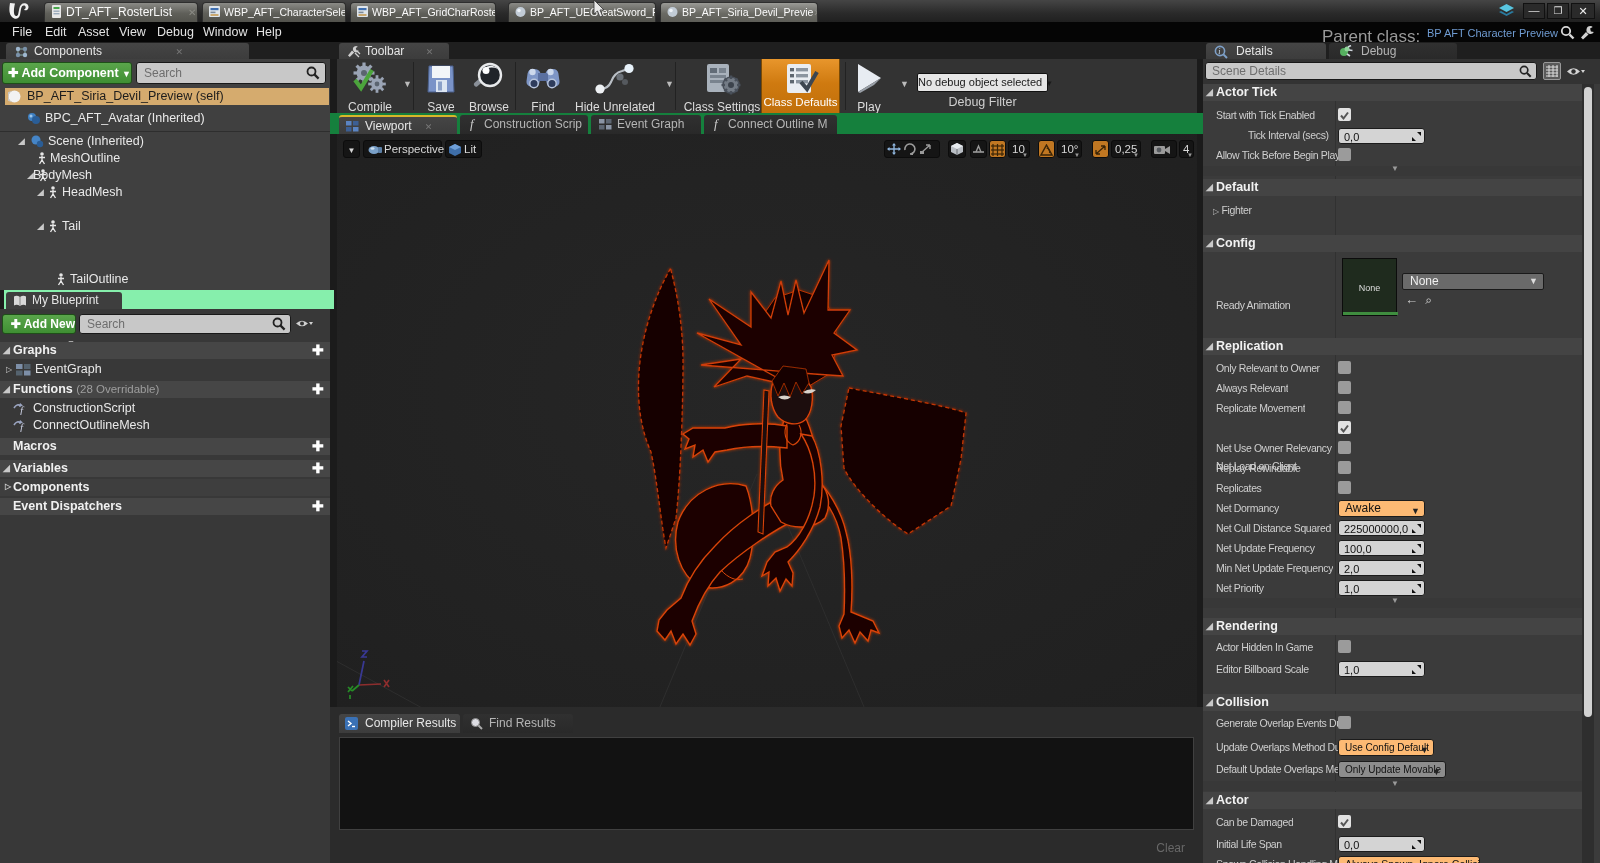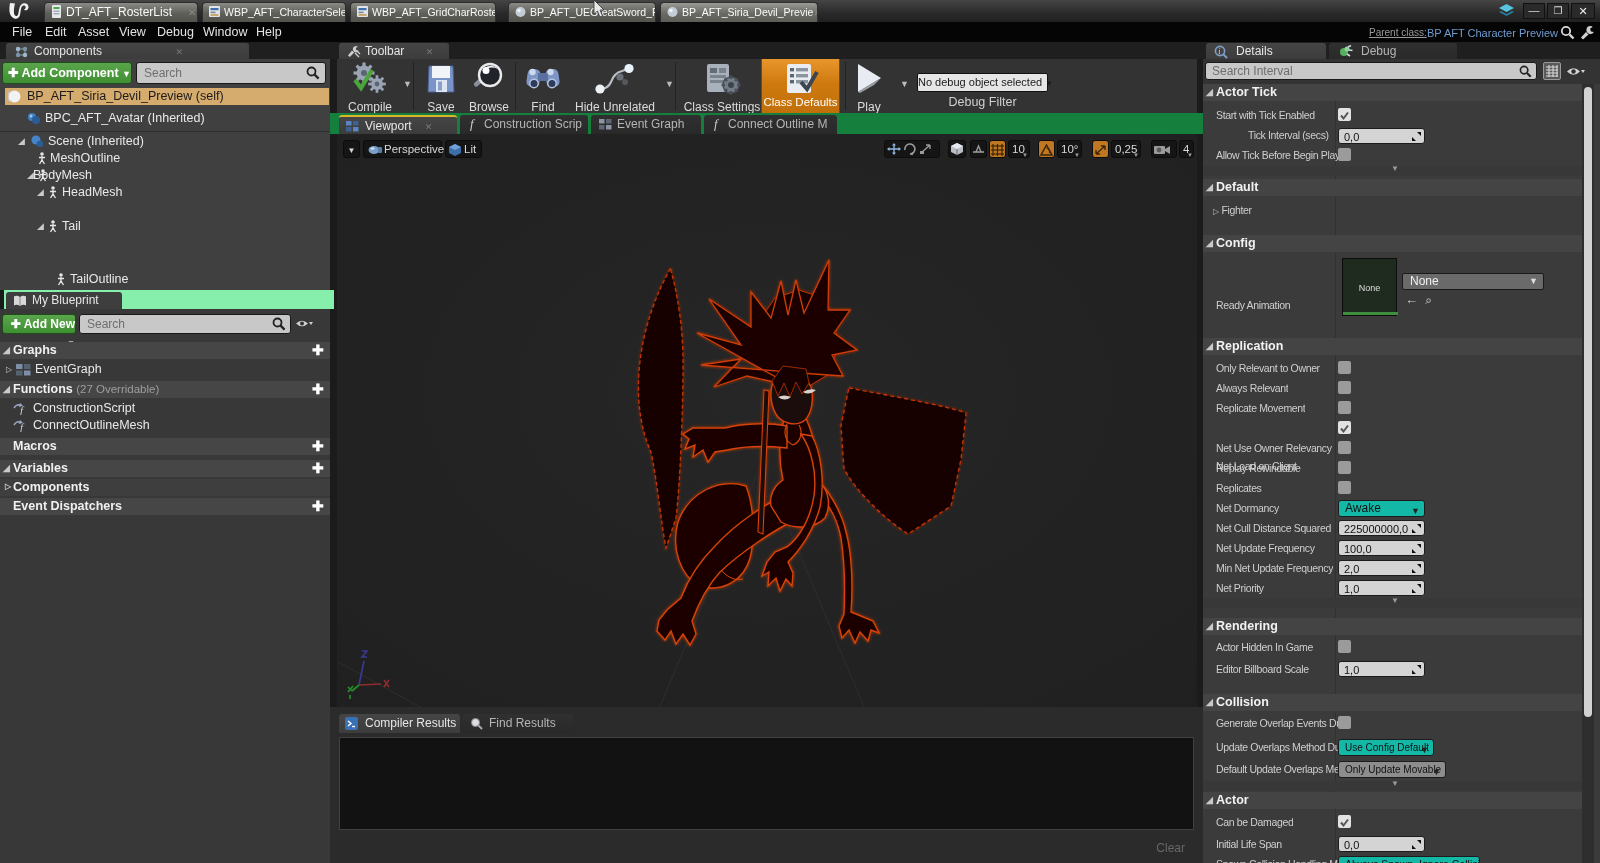--- a/index.html
+++ b/index.html
@@ -51,21 +51,21 @@
 .vbtn.orange { background:#c07722; }
 
 #rightpanel { left:1203px; top:59px; width:397px; height:804px; background:#3b3b3b; }
 .dhdr { position:absolute; left:0; width:379px; height:17px; background:#444444;
   color:#f2f2f2; font-weight:bold; font-size:12.5px; line-height:17px; }
 .dlbl { position:absolute; left:13px; color:#cfcfcf; font-size:10.5px; letter-spacing:-0.35px; white-space:nowrap; max-width:122px; overflow:hidden;}
 .chk { position:absolute; left:135px; width:13px; height:13px; background:#9b9b9b; border-radius:2px;}
 .chk.on { background:#e2e2e2; }
 .valbox { position:absolute; left:135px; width:87px; height:16px; background:#d4d4d4;
   border-radius:3px; color:#111; font-size:11px; line-height:16px; padding-left:5px; border:1px solid #1c1c1c;}
-.ddown { position:absolute; left:135px; height:17px; background:#14b8a6; border:1px solid #1c1c1c;
+.ddown { position:absolute; left:135px; height:17px; background:#fdba74; border:1px solid #1c1c1c;
   border-radius:3px; color:#111; font-size:12px; line-height:15px; padding-left:6px; white-space:nowrap; overflow:hidden; }
 .secdiv { position:absolute; left:0; width:379px; height:10px; background:#383838; }
 .secdiv:after { content:"▼"; position:absolute; left:188px; top:-2px; color:#9a9a9a; font-size:8px;}
 </style>
 </head>
 <body>
 
 <div class="abs" id="titlebar">
   <svg style="position:absolute;left:7px;top:1px" width="26" height="20" viewBox="0 0 26 20">
     <path d="M3,2 C2,8 2,13 5,16 C8,19 12,18 13,14 L14,8 C14.6,5 16,4 17.6,4.6 C19,5.2 19,7.5 18,8 L17,8.4 C18,9.8 20,9.6 21,8 C22.4,5.8 21,2.6 18,2.3 C15,2 13,4 12.3,7.5 L11.2,13 C10.8,15 9,15.6 8,14.6 C6.6,13.3 6.6,8 8,2.6 Z" fill="#f0f0f0"></path>
@@ -111,21 +111,21 @@
 </div>
 
 <div class="abs" id="menubar">
   <span class="m" style="left:12px">File</span>
   <span class="m" style="left:45px">Edit</span>
   <span class="m" style="left:78px">Asset</span>
   <span class="m" style="left:119px">View</span>
   <span class="m" style="left:157px">Debug</span>
   <span class="m" style="left:203px">Window</span>
   <span class="m" style="left:256px">Help</span>
-  <span style="position:absolute; left:1369px; top:5px; color:#9a9a9a; font-size:10px;text-decoration:underline;">Parent class:</span>
+  <span style="position:absolute; left:1322px; top:5px; color:#9a9a9a; font-size:17px;">Parent class:</span>
   <span style="position:absolute; left:1427px; top:5px; color:#6f9bd1; font-size:11px;">BP AFT Character Preview</span>
   <svg style="position:absolute;left:1560px;top:3px" width="15" height="15" viewBox="0 0 15 15">
       <circle cx="6" cy="6" r="4.2" fill="none" stroke="#d8d8d8" stroke-width="1.8"></circle>
       <line x1="9.5" y1="9.5" x2="13.5" y2="13.5" stroke="#d8d8d8" stroke-width="2.4"></line>
     </svg>
   <svg style="position:absolute;left:1580px;top:3px" width="15" height="15" viewBox="0 0 15 15">
       <path d="M10.5,1 a4,4 0 1 0 3.4,6 l-3,-0.6 -0.8,-2.8 2.6,-1.6 a4,4 0 0 0 -2.2,-1 z M6,7 L1,12.5 L3,14.5 L8.5,9.5 Z" fill="#d0d0d0"></path>
     </svg>
 </div>
 
@@ -227,21 +227,21 @@
   <div class="plus" style="left:312px; top:33px;">✚</div>
   <div class="trow" style="top:52px; font-size:12.5px;"><span class="arrow" style="position:absolute;left:6px;font-size:8px;">▷</span>
     <svg style="position:absolute;left:16px;top:3px" width="15" height="12" viewBox="0 0 15 12">
         <rect x="0" y="0" width="6.5" height="5" fill="#7d8fa8"></rect>
         <rect x="8" y="0" width="6.5" height="5" fill="#55636f"></rect>
         <rect x="0" y="6.5" width="6.5" height="5" fill="#55636f"></rect>
         <rect x="8" y="6.5" width="6.5" height="5" fill="#7d8fa8"></rect>
       </svg>
     <span style="margin-left:35px;">EventGraph</span>
   </div>
-  <div class="cathdr" style="left:0; top:72px; width:330px; height:17px; padding-left:13px;"><span class="arrow" style="position:absolute;left:3px;">◢</span>Functions <span style="font-weight:normal; color:#9e9e9e; font-size:11.5px;">(27 Overridable)</span></div>
+  <div class="cathdr" style="left:0; top:72px; width:330px; height:17px; padding-left:13px;"><span class="arrow" style="position:absolute;left:3px;">◢</span>Functions <span style="font-weight:normal; color:#9e9e9e; font-size:11.5px;">(28 Overridable)</span></div>
   <div class="plus" style="left:312px; top:72px;">✚</div>
   <div class="trow" style="top:91px;">
     <svg style="position:absolute;left:13px;top:2px" width="16" height="13" viewBox="0 0 16 13">
         <path d="M1,6 Q4,1 8,4" stroke="#9aa4c0" stroke-width="1.6" fill="none"></path>
         <path d="M7,1 l3,2.5 l-4,1.5 z" fill="#9aa4c0"></path>
         <text x="7" y="12" font-size="11" font-style="italic" fill="#c8cde0" font-family="Liberation Serif">f</text>
       </svg>
     <span style="margin-left:33px;">ConstructionScript</span>
   </div>
   <div class="trow" style="top:108px;">
@@ -585,21 +585,21 @@
   <div class="ptab inactive" style="left:126px; width:128px; padding-left:32px;">
     <svg style="position:absolute;left:10px;top:2px" width="14" height="13" viewBox="0 0 14 13">
         <circle cx="5" cy="7" r="4" fill="#56b060"></circle>
         <circle cx="8" cy="4" r="2.5" fill="#8fd39a"></circle>
         <path d="M9,2 l3,-1.5 M10,5 l3.5,0.5 M8,9 l3,2" stroke="#cfd6dd" stroke-width="1.6"></path>
       </svg>
     Debug</div>
 </div>
 <div class="abs" id="rightpanel">
   <div class="abs" style="left:0; top:0; width:397px; height:25px; background:#333;"></div>
-  <div class="searchbox" style="left:2px; top:3px; width:332px; height:18px; line-height:16px; padding-left:6px;">Search Interval</div>
+  <div class="searchbox" style="left:2px; top:3px; width:332px; height:18px; line-height:16px; padding-left:6px;">Scene Details</div>
   <svg class="mag" style="left:316px; top:6px;" width="13" height="13" viewBox="0 0 14 14">
       <circle cx="5.5" cy="5.5" r="4" fill="none" stroke="#222" stroke-width="1.8"></circle>
       <line x1="8.6" y1="8.6" x2="12.6" y2="12.6" stroke="#222" stroke-width="2.2"></line>
     </svg>
   <div class="abs" style="left:340px; top:3px; width:18px; height:18px; background:#5a5a5a; border:1px solid #999; border-radius:2px;">
     <svg width="12" height="12" viewBox="0 0 12 12" style="margin:2px;">
         <g stroke="#ddd" stroke-width="1">
           <line x1="0" y1="2" x2="12" y2="2"></line>
           <line x1="0" y1="5" x2="12" y2="5"></line>
           <line x1="0" y1="8" x2="12" y2="8"></line>

